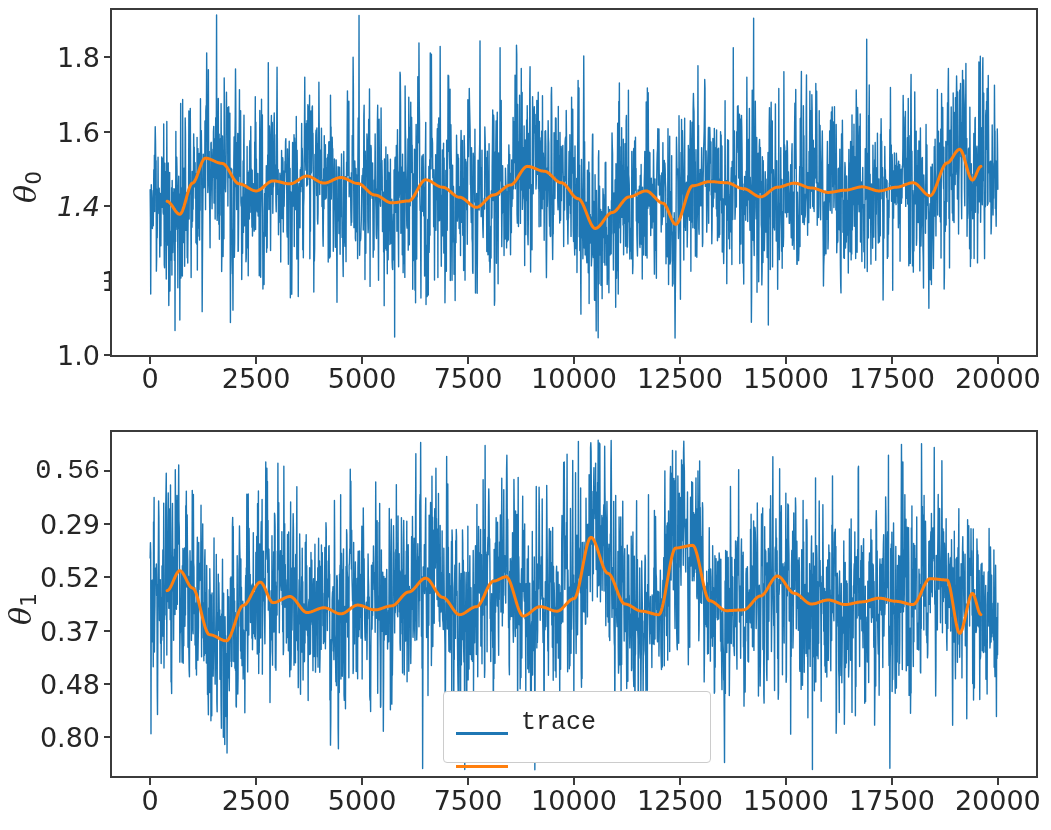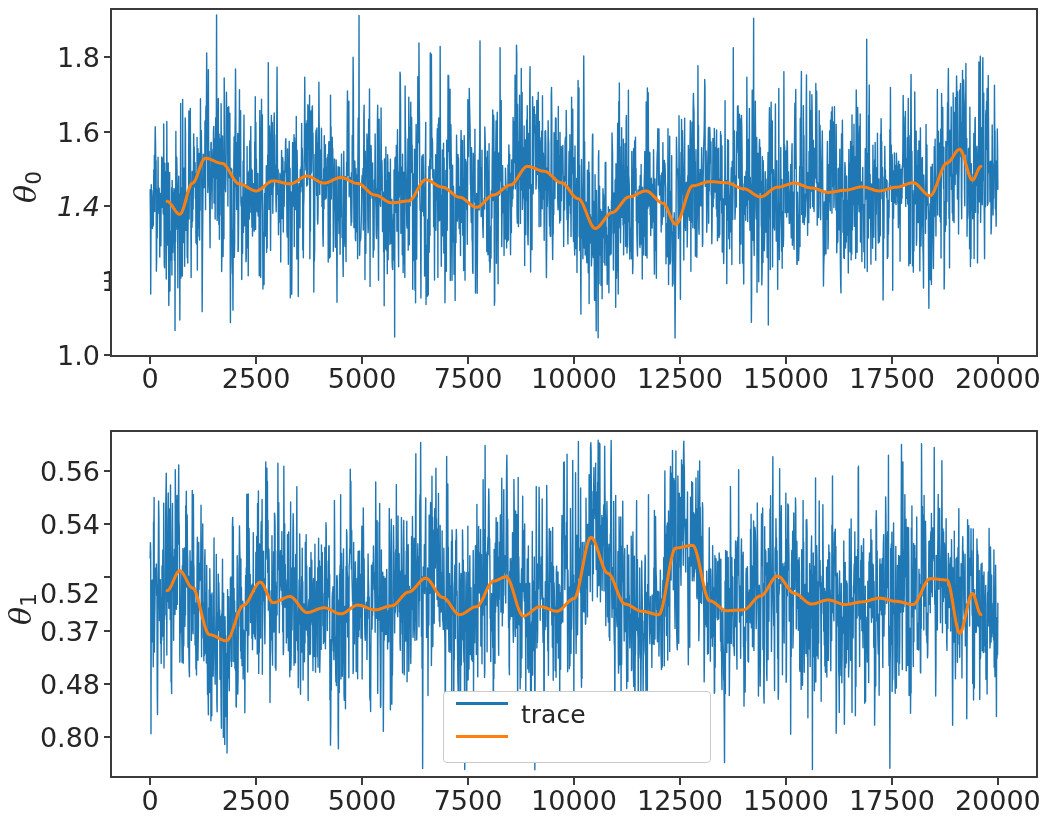--- a/index.html
+++ b/index.html
@@ -53,22 +53,23 @@
   .legend{
     position:absolute;
     box-sizing:border-box;
     background:#ffffff;
     border:1px solid #cccccc;
     border-radius:4px;
     padding:10px 14px 10px 12px;
   }
   .legend-row{
     display:flex;
-    align-items:flex-start;
+    align-items:flex-end;
     height:33px;
+    font-family:Liberation Mono, monospace;
   }
   .legend-swatch{
     width:52px;
     height:0;
     border-top:3.4px solid #000;
     margin-right:13px;
     flex:0 0 auto;
   }
   .legend-text{
     font-size:25px;
@@ -135,25 +136,25 @@
       <span class="gr">θ</span><span class="sub">1</span>
     </div>
 
     <div id="yticks-bottom">
         <div class="ytick" style="top: 737.333px; left: 0px; width: 100px;">0.80</div>
         <div class="tickmark" style="left: 104px; top: 736.333px; width: 7px; height: 2px;"></div>
         <div class="ytick" style="top: 684px; left: 0px; width: 100px;">0.48</div>
         <div class="tickmark" style="left: 104px; top: 683px; width: 7px; height: 2px;"></div>
         <div class="ytick" style="top: 630.667px; left: 0px; width: 100px;">0.37</div>
         <div class="tickmark" style="left: 104px; top: 629.667px; width: 7px; height: 2px;"></div>
-        <div class="ytick" style="top: 577.333px; left: 0px; width: 100px; margin-top: 16px;">0.52</div>
+        <div class="ytick" style="top: 577.333px; left: 0px; width: 100px;">0.52</div>
         <div class="tickmark" style="left: 104px; top: 576.333px; width: 7px; height: 2px;"></div>
-        <div class="ytick" style="top: 524px; left: 0px; width: 100px;">0.54</div>
+        <div class="ytick" style="top: 524px; left: 0px; width: 100px;">0.29</div>
         <div class="tickmark" style="left: 104px; top: 523px; width: 7px; height: 2px;"></div>
-        <div class="ytick" style="top: 470.667px; left: 0px; width: 100px;">0.56</div>
+        <div class="ytick" style="top: 470.667px; left: 0px; width: 100px; font-family: Liberation Mono, monospace;">0.56</div>
         <div class="tickmark" style="left: 104px; top: 469.667px; width: 7px; height: 2px;"></div>
       </div>
     <div id="xticks-bottom">
         <div class="xtick" style="left: 150.147px; top: 787px;">0</div>
         <div class="tickmark" style="left: 149.147px; top: 778px; width: 2px; height: 7px;"></div>
         <div class="xtick" style="left: 256.11px; top: 787px;">2500</div>
         <div class="tickmark" style="left: 255.11px; top: 778px; width: 2px; height: 7px;"></div>
         <div class="xtick" style="left: 362.073px; top: 787px;">5000</div>
         <div class="tickmark" style="left: 361.073px; top: 778px; width: 2px; height: 7px;"></div>
         <div class="xtick" style="left: 468.037px; top: 787px;">7500</div>

